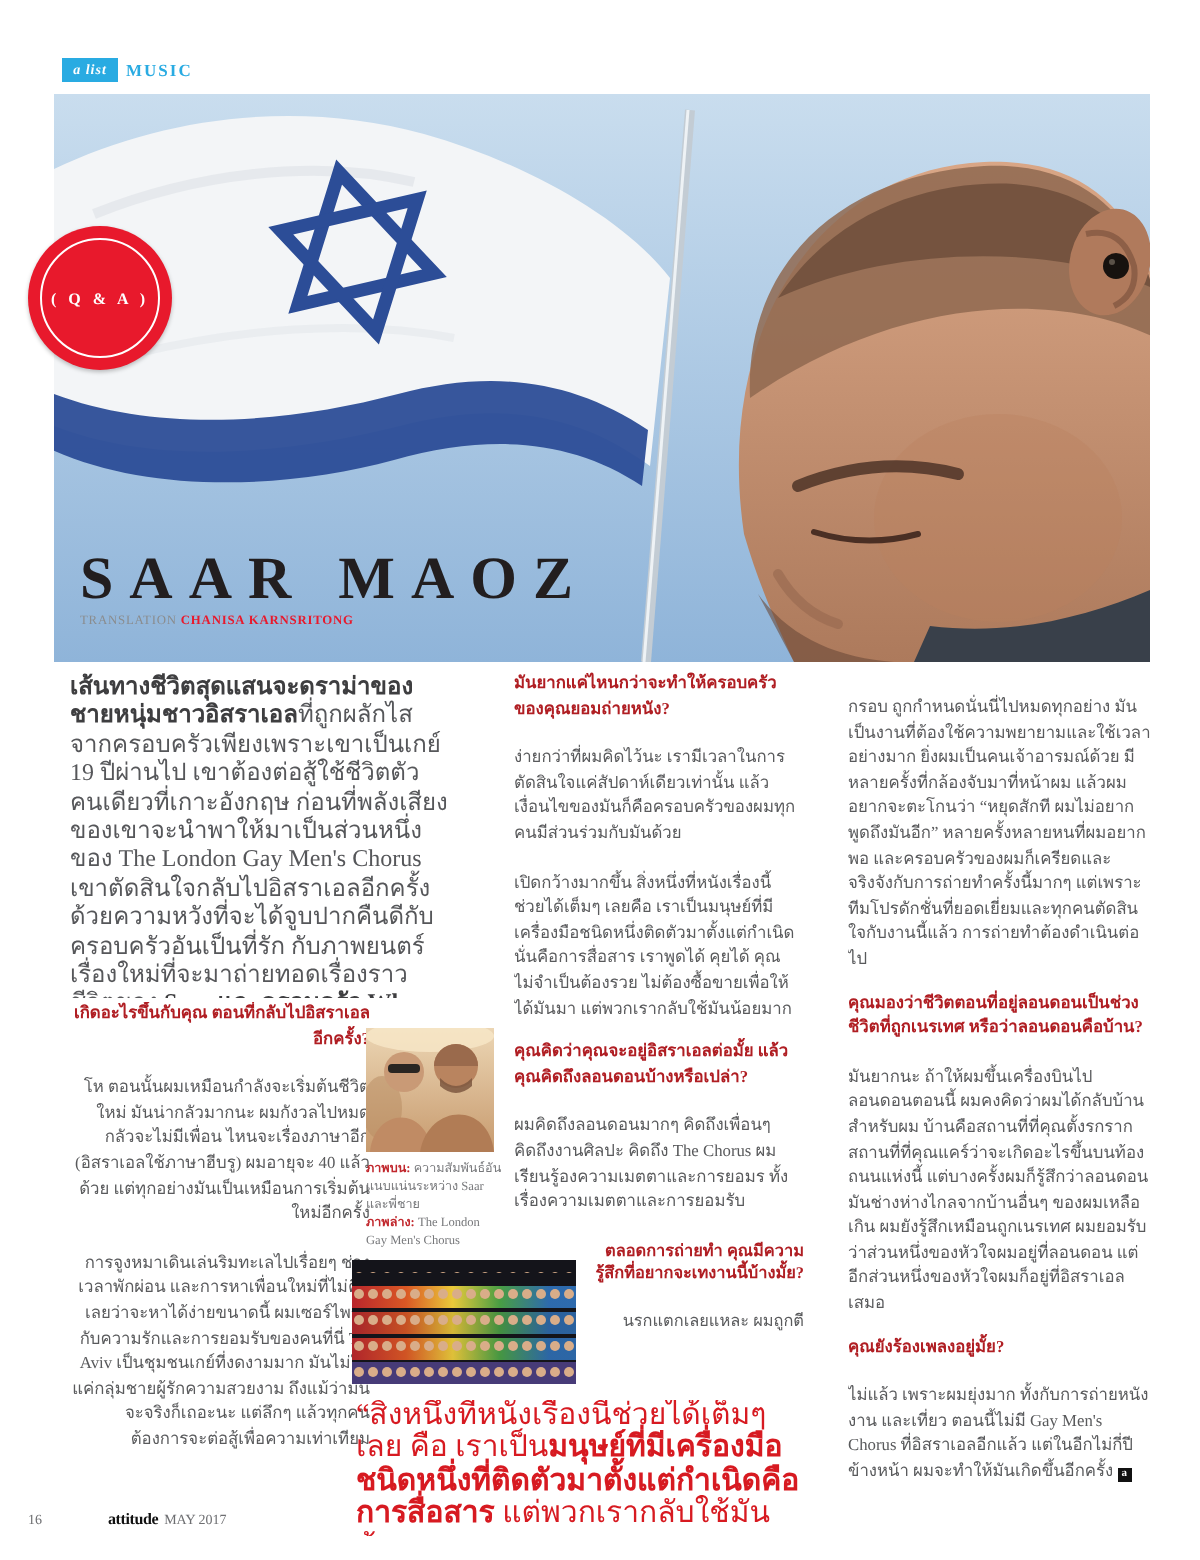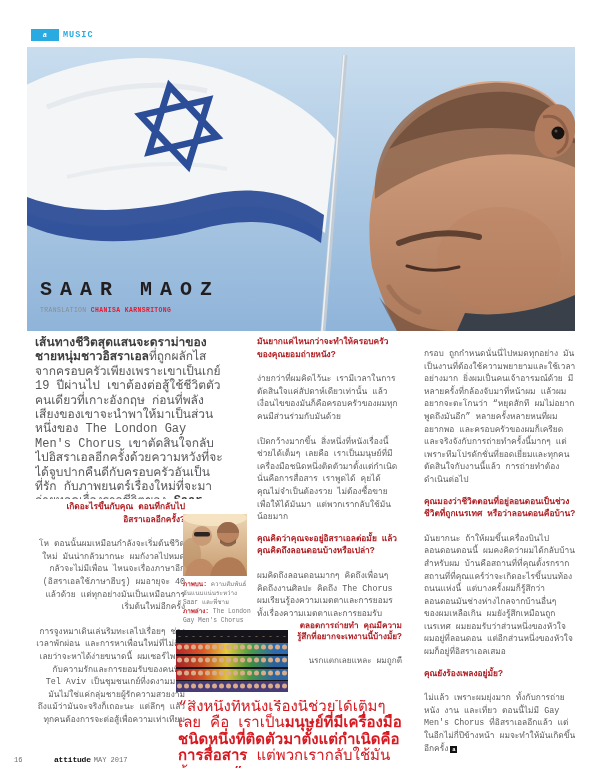--- a/index.html
+++ b/index.html
@@ -1,34 +1,34 @@
 <!DOCTYPE html>
 <html><head>
 <meta charset="utf-8">
 <style>
   html,body{margin:0;padding:0;background:#ffffff;}
   .page{position:relative;width:600px;height:780px;background:#ffffff;overflow:hidden;
-        font-family:Liberation Mono, monospace;-webkit-font-smoothing:antialiased;}
+        font-family:Liberation Serif, serif;-webkit-font-smoothing:antialiased;}
   
   .tagbox{position:absolute;left:31px;top:29px;width:28px;height:12px;background:#29abe2;
           color:#fff;font-size:7px;font-style:italic;font-weight:bold;text-align:center;line-height:12px;letter-spacing:.5px;}
   .category{position:absolute;left:63px;top:29px;height:12px;line-height:12px;color:#29abe2;
             font-size:8.5px;font-weight:bold;letter-spacing:1px;}
   
   .hero{position:absolute;left:27px;top:47px;width:548px;height:284px;overflow:hidden;}
   .hero svg{display:block;}
   
   .badge{position:absolute;left:14px;top:113px;width:72px;height:72px;border-radius:50%;
          background:#e8192c;box-shadow:0 1px 2px rgba(0,0,0,.25);}
   .badge .ring{position:absolute;inset:6px;border:1px solid #ffffff;border-radius:50%;}
   .badge .blabel{position:absolute;inset:0;display:flex;align-items:center;justify-content:center;
          color:#ffffff;font-size:8px;font-weight:bold;letter-spacing:2px;}
   
   .titleblock{position:absolute;left:40px;top:274px;}
-  .title{margin:0;font-size:20px;font-weight:bold;letter-spacing:8px;color:#221e1f;line-height:32px;}
+  .title{margin:0;font-size:30px;font-weight:bold;letter-spacing:8px;color:#221e1f;line-height:32px;}
   .byline{margin-top:1px;font-size:6.4px;letter-spacing:.4px;}
   .byline .tl{color:#8a8c8e;}
   .byline .tn{color:#e8192c;font-weight:bold;}
   
   .intro{position:absolute;left:35px;top:336px;width:190px;height:163px;overflow:hidden;
          font-size:12px;line-height:14.4px;color:#56575a;overflow-wrap:break-word;}
   .intro .lead,.intro .tail{font-weight:bold;color:#3e3e40;}
   
   .col{position:absolute;font-size:8.4px;line-height:12.6px;color:#595a5c;overflow:hidden;overflow-wrap:break-word;}
   .col1{left:35px;top:501px;width:150px;height:252px;text-align:right;}
@@ -106,20 +106,24 @@
           <ellipse cx="528" cy="84" rx="20" ry="27" fill="#b07a5c" transform="rotate(14 528 84)"></ellipse>
           <path d="M 516,70 Q 534,66 540,86 Q 542,100 530,106" stroke="#8d5f47" stroke-width="3" fill="none"></path>
           <circle cx="531" cy="86" r="6.5" fill="#17120f"></circle>
           <circle cx="529" cy="84" r="1.5" fill="#5a5148"></circle>
         </g>
         <path d="M 430,284 L 438,266 C 478,271 515,262 548,248 L 548,284 Z" fill="#39404a"></path>
       </g>
     </svg>
   </div>
 
+  <div class="badge">
+    <div class="ring"></div>
+    <div class="blabel">( Q &amp; A )</div>
+  </div>
 
   <div class="titleblock">
     <h1 class="title">SAAR MAOZ</h1>
     <div class="byline">
       <span class="tl">TRANSLATION</span>
       <span class="tn">CHANISA KARNSRITONG</span>
     </div>
   </div>
 
   <div class="intro">

